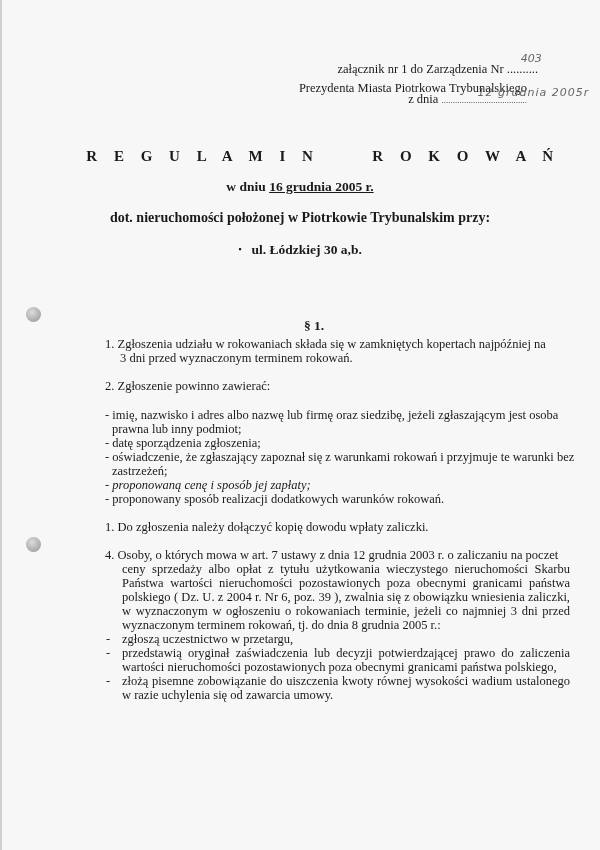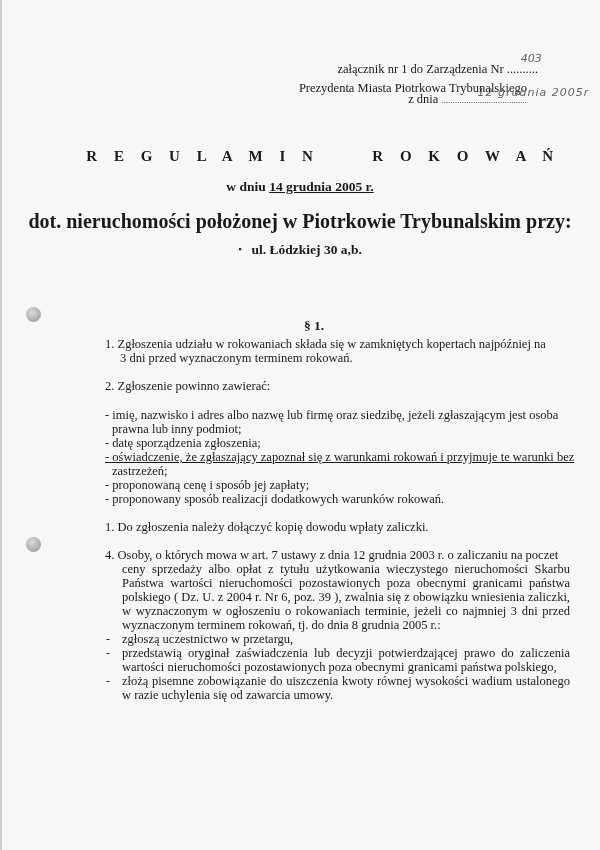--- a/index.html
+++ b/index.html
@@ -27,39 +27,39 @@
 <div class="hdr" style="right:62px;top:62px;">
   <span>załącznik nr 1 do Zarządzenia Nr </span><span style="position:relative;"><span>..........</span><span class="hw" style="position:absolute;left:14px;top:-10px;">403</span></span>
 </div>
 <div class="hdr" style="right:73px;top:81px;">Prezydenta  Miasta Piotrkowa Trybunalskiego</div>
 <div class="hdr" style="right:73px;top:92px;">
   <span>z dnia </span><span style="position:relative;"><span style="font-size:9px;">......................................</span><span class="hw" style="position:absolute;left:0;top:-6px;white-space:nowrap;letter-spacing:1px;margin-left:36px;">12 grudnia 2005r</span></span>
 </div>
 
 <div class="center" style="top:148px;font-size:15px;letter-spacing:2.5px;word-spacing:8px;white-space:pre;padding-left:21px;">R E G U L A M I N    R O K O W A Ń</div>
 <div class="center" style="top:179px;font-size:13.5px;">
-  <span>w dniu </span><span class="u">14 grudnia  2005 r.</span>
+  <span>w dniu </span><span class="u">16 grudnia  2005 r.</span>
 </div>
-<div class="center" style="top:210px;font-size:20px;">dot. nieruchomości położonej w Piotrkowie Trybunalskim  przy:</div>
+<div class="center" style="top:210px;font-size:14px;">dot. nieruchomości położonej w Piotrkowie Trybunalskim  przy:</div>
 <div class="center" style="top:242px;font-size:13.5px;">
   <span style="font-size:9px;vertical-align:2px;">▪</span>&nbsp;&nbsp;&nbsp;<span>ul. Łódzkiej 30 a,b.</span>
 </div>
 
 <div class="center" style="top:318px;left:14px;font-size:13.5px;">§ 1.</div>
 
 <div class="txt" style="left:69px;top:337px;">1. Zgłoszenia udziału w rokowaniach  składa się w zamkniętych kopertach najpóźniej na</div>
 <div class="txt" style="left:84px;top:351px;">3 dni przed wyznaczonym terminem rokowań.</div>
 
 <div class="txt" style="left:69px;top:379px;">2. Zgłoszenie powinno zawierać:</div>
 <div class="txt" style="left:69px;top:408px;">- imię, nazwisko i adres albo nazwę lub firmę oraz siedzibę, jeżeli zgłaszającym jest osoba</div>
 <div class="txt" style="left:76px;top:422px;">prawna lub inny podmiot;</div>
 <div class="txt" style="left:69px;top:436px;">-  datę sporządzenia zgłoszenia;</div>
-<div class="txt" style="left:69px;top:450px;text-decoration:underline;">- oświadczenie, że zgłaszający zapoznał się z warunkami rokowań i przyjmuje te warunki bez</div>
+<div class="txt" style="left:69px;top:450px;">- oświadczenie, że zgłaszający zapoznał się z warunkami rokowań i przyjmuje te warunki bez</div>
 <div class="txt" style="left:76px;top:464px;">zastrzeżeń;</div>
-<div class="txt" style="left:69px;top:478px;">-  proponowaną cenę i sposób jej zapłaty;</div>
+<div class="txt" style="left:69px;top:478px;font-style:italic;">-  proponowaną cenę i sposób jej zapłaty;</div>
 <div class="txt" style="left:69px;top:492px;">-  proponowany sposób realizacji dodatkowych warunków rokowań.</div>
 
 <div class="txt" style="left:69px;top:520px;">1. Do zgłoszenia należy dołączyć kopię dowodu wpłaty zaliczki.</div>
 
 <div class="txt just" style="left:69px;top:548px;width:465px;">4. Osoby, o których mowa w art. 7 ustawy z dnia 12 grudnia 2003 r. o zaliczaniu na poczet</div>
 <div class="txt just" style="left:86px;top:562px;width:448px;text-align-last:justify;">ceny sprzedaży albo opłat z tytułu użytkowania wieczystego nieruchomości Skarbu</div>
 <div class="txt just" style="left:86px;top:576px;width:448px;text-align-last:justify;">Państwa wartości nieruchomości pozostawionych poza obecnymi granicami państwa</div>
 <div class="txt just" style="left:86px;top:590px;width:448px;text-align-last:justify;">polskiego ( Dz. U. z 2004 r. Nr 6, poz. 39 ), zwalnia się z obowiązku wniesienia zaliczki,</div>
 <div class="txt just" style="left:86px;top:604px;width:448px;text-align-last:justify;">w wyznaczonym w ogłoszeniu o rokowaniach terminie, jeżeli co najmniej 3 dni przed</div>
 <div class="txt" style="left:86px;top:618px;">wyznaczonym terminem rokowań, tj. do dnia 8 grudnia 2005 r.:</div>

